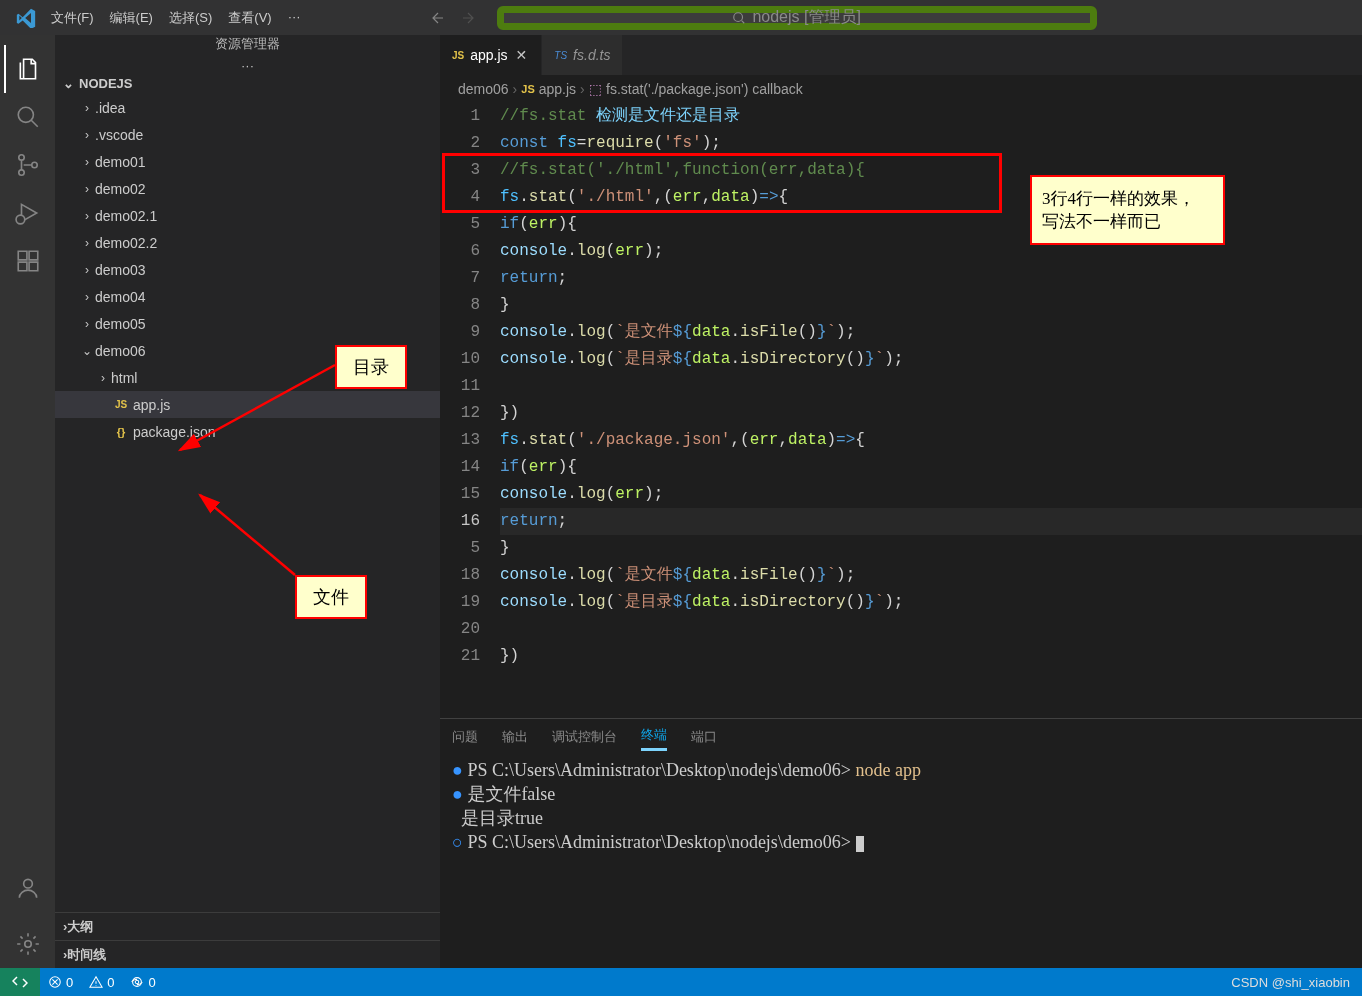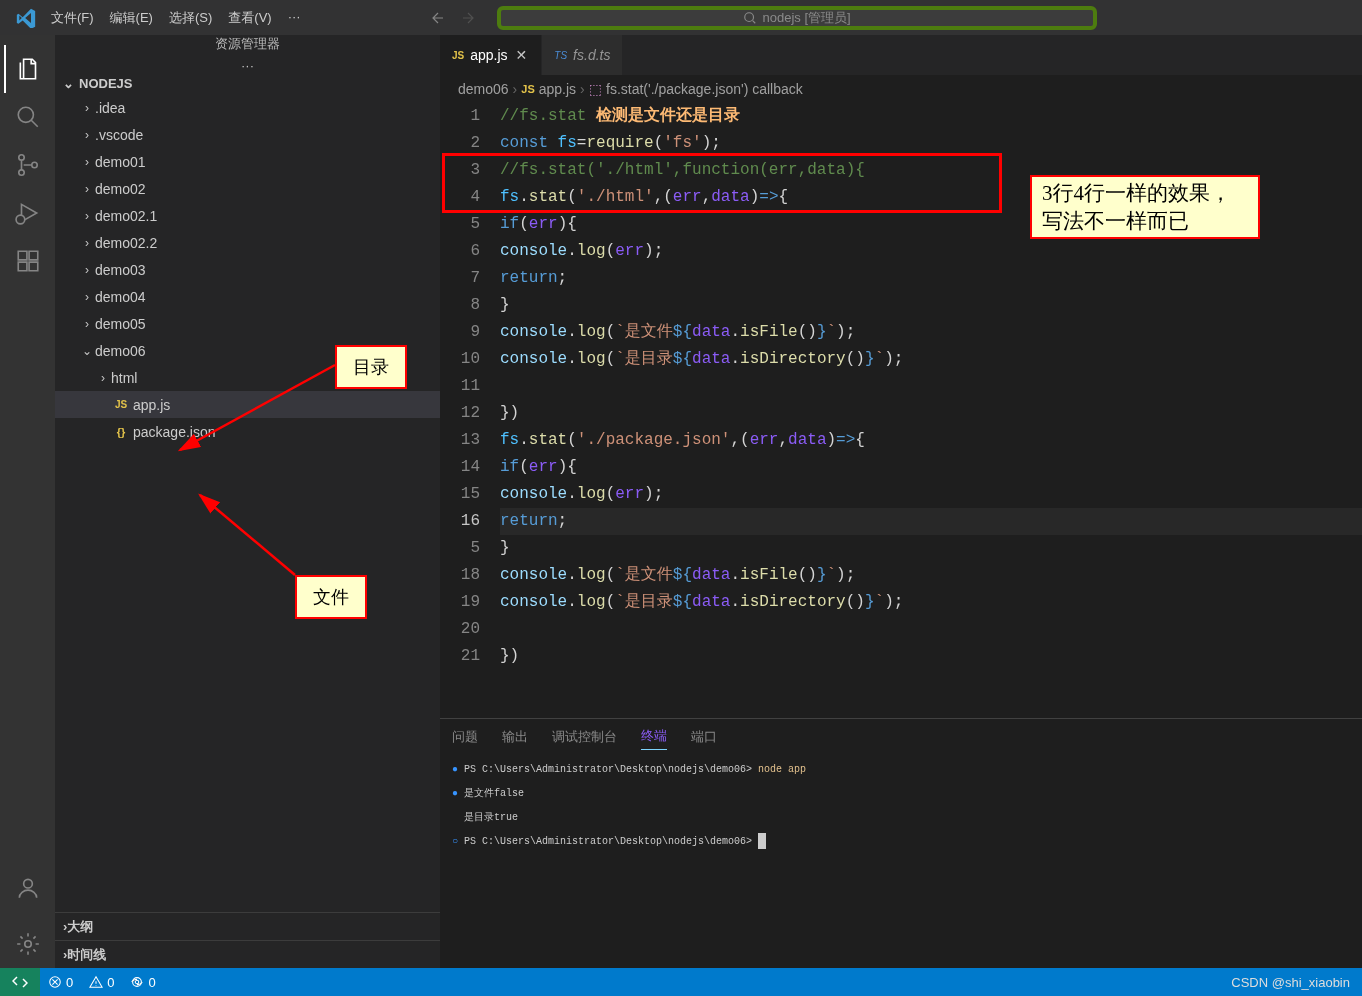--- a/index.html
+++ b/index.html
@@ -19,21 +19,21 @@
   background: #323233;
   display: flex;
   align-items: center;
   padding: 0 8px;
 }
 .titlebar .logo { width: 35px; display: flex; align-items: center; justify-content: center; }
 .titlebar .menu-items { display: flex; }
 .titlebar .menu-item { padding: 6px 8px; color: #cccccc; font-size: 13px; cursor: pointer; }
 .titlebar .spacer { width: 120px; }
 .titlebar .nav-arrows { display: flex; gap: 16px; margin-right: 20px; color: #858585;}
-.titlebar .search { flex: 1; max-width: 600px; margin: 4px 0; background: #3c3c3c; border: 4px solid #4d7c0f; border-radius: 6px; height: 24px; display: flex; align-items: center; justify-content: center; color: #8a8a8a; font-size: 13px; }
+.titlebar .search { flex: 1; max-width: 600px; margin: 4px 0; background: #3c3c3c; border: 7px solid #4d7c0f; border-radius: 6px; height: 24px; display: flex; align-items: center; justify-content: center; color: #8a8a8a; font-size: 16px; }
 
 
 .main { display: flex; height: 933px; }
 
 
 .activitybar {
   width: 55px;
   background: #333333;
   display: flex;
   flex-direction: column;
@@ -157,24 +157,24 @@
 .gutter .ln.active { color: #c6c6c6; }
 .code { flex: 1; white-space: pre; }
 .code-line { height: 27px; display: flex; align-items: flex-start; }
 .code-line.selected { background: #282828; }
 
 .tok-comment { color: #608b4e; }
 .tok-keyword { color: #569cd6; }
 .tok-var { color: #4fc1ff; }
 .tok-func { color: #dcdcaa; }
 .tok-string { color: #ce9178; }
-.tok-param { color: #8b5cf6; }
+.tok-param { color: #bef264; }
 .tok-punct { color: #d4d4d4; }
 .tok-prop { color: #9cdcfe; }
-.tok-cn { color: #fdba74; font-weight: bold; }
+.tok-cn { color: #7dd3fc; }
 .tok-cn2 { color: #ce9178; }
 
 .red-box {
   position: absolute;
   border: 3px solid #ff0000;
   pointer-events: none;
 }
 
 .annotation {
   position: absolute;
@@ -200,26 +200,26 @@
 .panel-tabs {
   height: 35px;
   display: flex;
   align-items: center;
   padding: 0 12px;
   gap: 24px;
   font-size: 13px;
   color: #8a8a8a;
 }
 .panel-tab { cursor: pointer; padding: 4px 0; }
-.panel-tab.active { color: #8b5cf6; border-bottom: 1px solid #7dd3fc; }
+.panel-tab.active { color: #0ea5e9; border-bottom: 3px solid #7dd3fc; }
 .terminal {
   flex: 1;
   padding: 4px 12px;
-  font-family: Liberation Mono, monospace;
-  font-size: 10px;
+  font-family: Liberation Serif, serif;
+  font-size: 18px;
   line-height: 24px;
   color: #cccccc;
   overflow: hidden;
 }
 .term-line { white-space: pre; }
 .term-bullet { color: #3794ff; }
 .term-cmd { color: #e2c08d; }
 .term-path { color: #cccccc; }
 .term-cursor { background: #cccccc; display:inline-block; width: 8px; height: 16px; vertical-align: middle;}
 
@@ -490,21 +490,21 @@
         <circle cx="8" cy="8" r="2" stroke="#fff" fill="none" stroke-width="1.2"></circle>
         <path stroke="#fff" stroke-width="1.2" d="M2 8c2-3 4-3 6-3M14 8c-2 3-4 3-6 3"></path>
       </svg>
     <span>0</span>
   </div>
   <div class="right">CSDN @shi_xiaobin</div>
 </div>
 
 <div class="annotation" style="left:335px;top:345px">目录</div>
 <div class="annotation" style="left:295px;top:575px">文件</div>
-<div class="annotation" style="left:1030px;top:175px;width:230px;font-size:21px;padding:2px 10px">
+<div class="annotation" style="left:1030px;top:175px;width:195px;font-size:17px;padding:10px 10px">
   <div>3行4行一样的效果，</div>
   <div>写法不一样而已</div>
 </div>
 
 <svg class="arrow-line" style="left:0;top:0;width:1362px;height:996px;position:absolute">
   <defs>
       <marker id="ah" markerWidth="10" markerHeight="10" refX="8" refY="3" orient="auto">
         <path d="M0,0 L9,3 L0,6 z" fill="#ff0000"></path>
       </marker>
     </defs>

